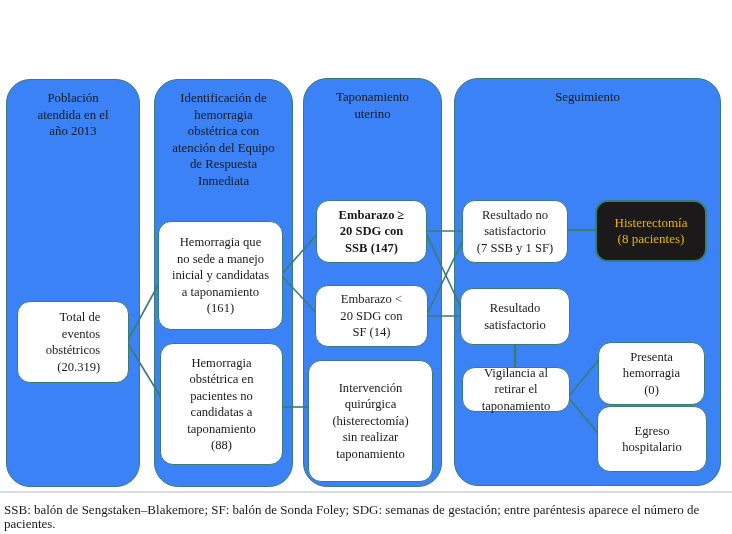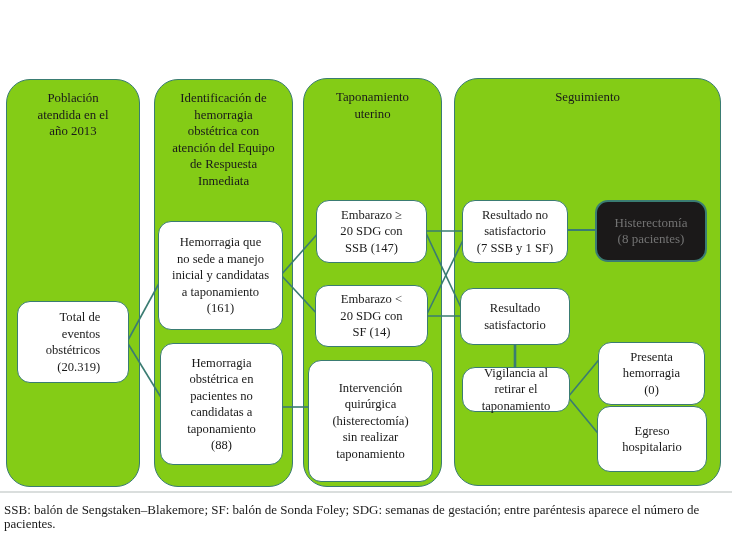--- a/index.html
+++ b/index.html
@@ -3,31 +3,31 @@
 <meta charset="utf-8">
 <style>
   html,body{margin:0;padding:0;background:#ffffff;}
   .fig{
     position:relative;width:732px;height:534px;background:#ffffff;overflow:hidden;
     font-family:"Liberation Serif","DejaVu Serif",serif;color:#1a1a1a;
   }
   .fig-title{position:absolute;left:0;top:6px;width:732px;text-align:center;
     font-weight:bold;font-size:13.5px;line-height:18px;}
   .panel{
-    position:absolute;background:#84cc16;border:1.6px solid #3a7c72;border-radius:24px;
+    position:absolute;background:#3b82f6;border:1.6px solid #3a7c72;border-radius:24px;
     box-sizing:border-box;text-align:center;
   }
   .panel-header{padding:10px 6px 0 6px;font-size:12.8px;line-height:16.5px;white-space:pre-line;}
   .connectors{position:absolute;left:0;top:0;}
   .node{
     position:absolute;background:#ffffff;border:1.7px solid #3a7c72;border-radius:13px;
     box-sizing:border-box;display:flex;align-items:center;justify-content:center;
     text-align:center;font-size:12.6px;line-height:16.5px;white-space:pre-line;padding:2px;
   }
-  .node.dark{background:#1b1919;color:#737373;border-width:2px;font-size:13px;}
+  .node.dark{background:#1b1919;color:#eab308;border-width:2px;font-size:13px;}
   .divider{position:absolute;left:0;top:491px;width:732px;height:2px;background:#dadedd;}
   .footnote{position:absolute;left:4px;top:503px;width:726px;font-size:13px;line-height:14px;}
 </style>
 </head>
 <body>
 
 <div class="fig">
 
 
   <div class="panel" style="left:6px;top:79px;width:134px;height:408px;">
@@ -80,21 +80,21 @@
 a taponamiento
 (161)</div>
 
   <div class="node" style="left:160px;top:343px;width:123px;height:122px;">Hemorragia
 obstétrica en
 pacientes no
 candidatas a
 taponamiento
 (88)</div>
 
-  <div class="node" style="left:316px;top:200px;width:111px;height:63px;">Embarazo ≥
+  <div class="node" style="left:316px;top:200px;width:111px;height:63px;font-weight:bold;">Embarazo ≥
 20 SDG con
 SSB (147)</div>
 
   <div class="node" style="left:315px;top:285px;width:113px;height:62px;">Embarazo &lt;
 20 SDG con
 SF (14)</div>
 
   <div class="node" style="left:308px;top:360px;width:125px;height:122px;">Intervención
 quirúrgica
 (histerectomía)

